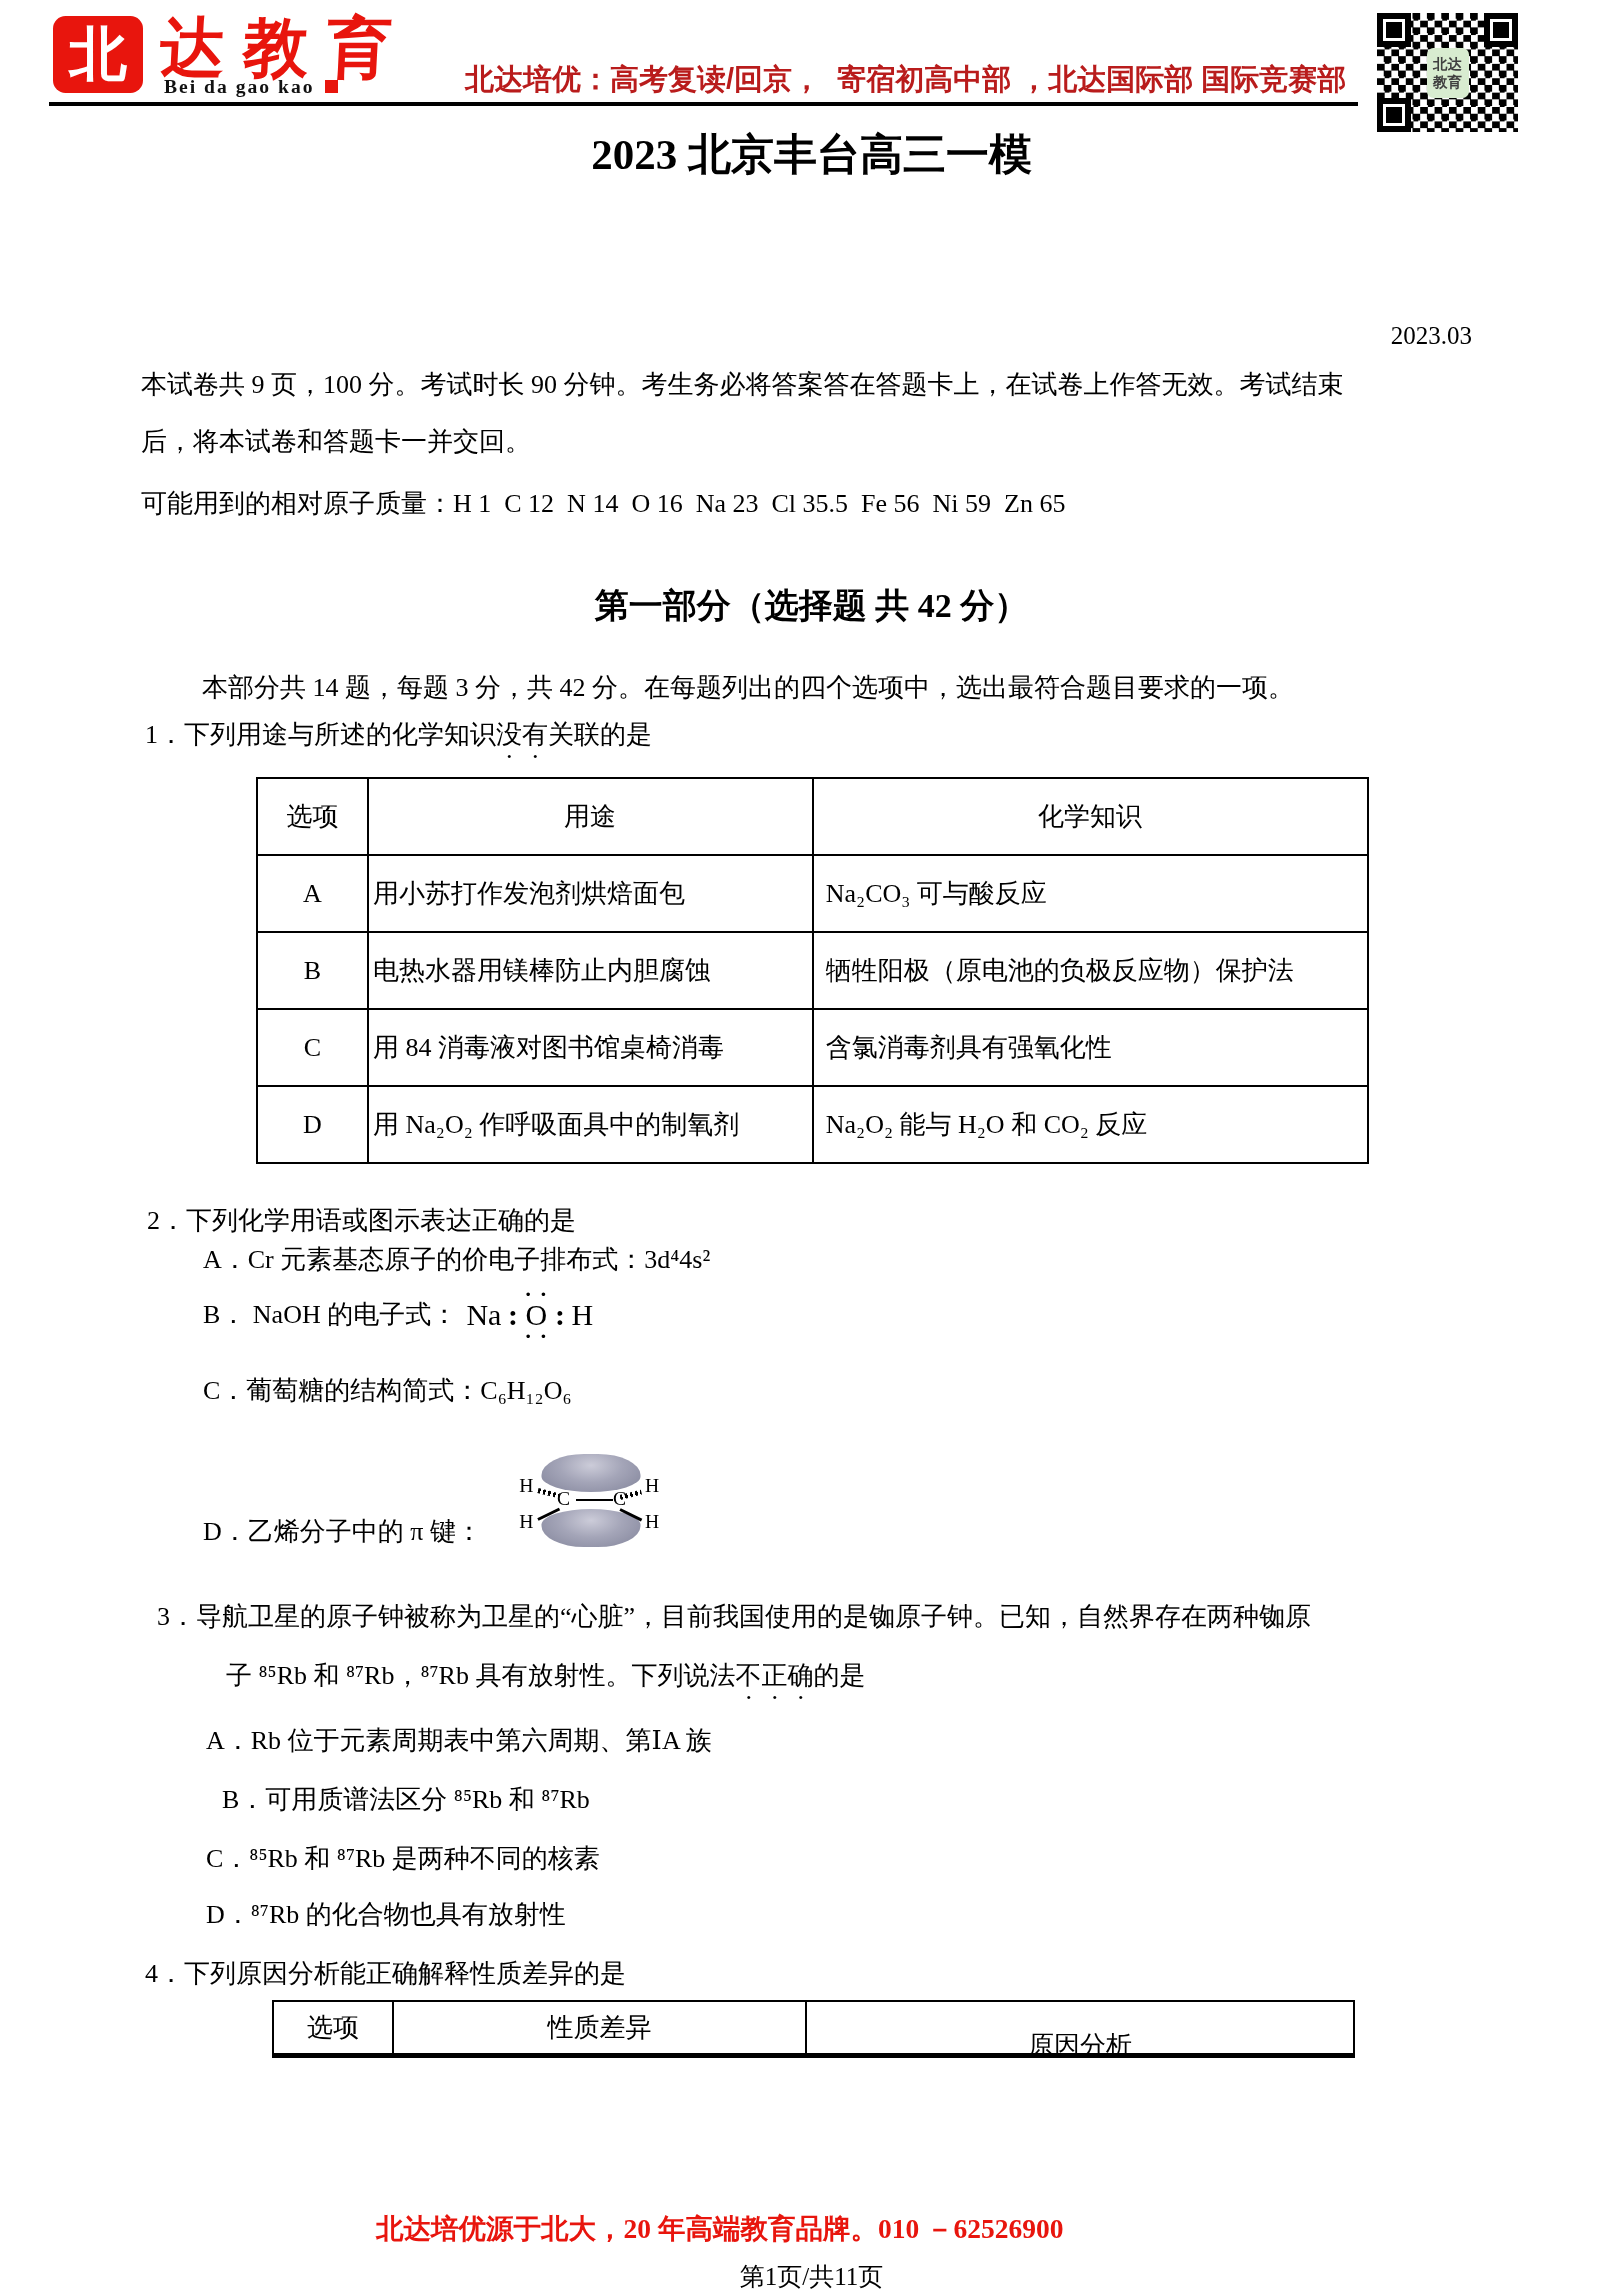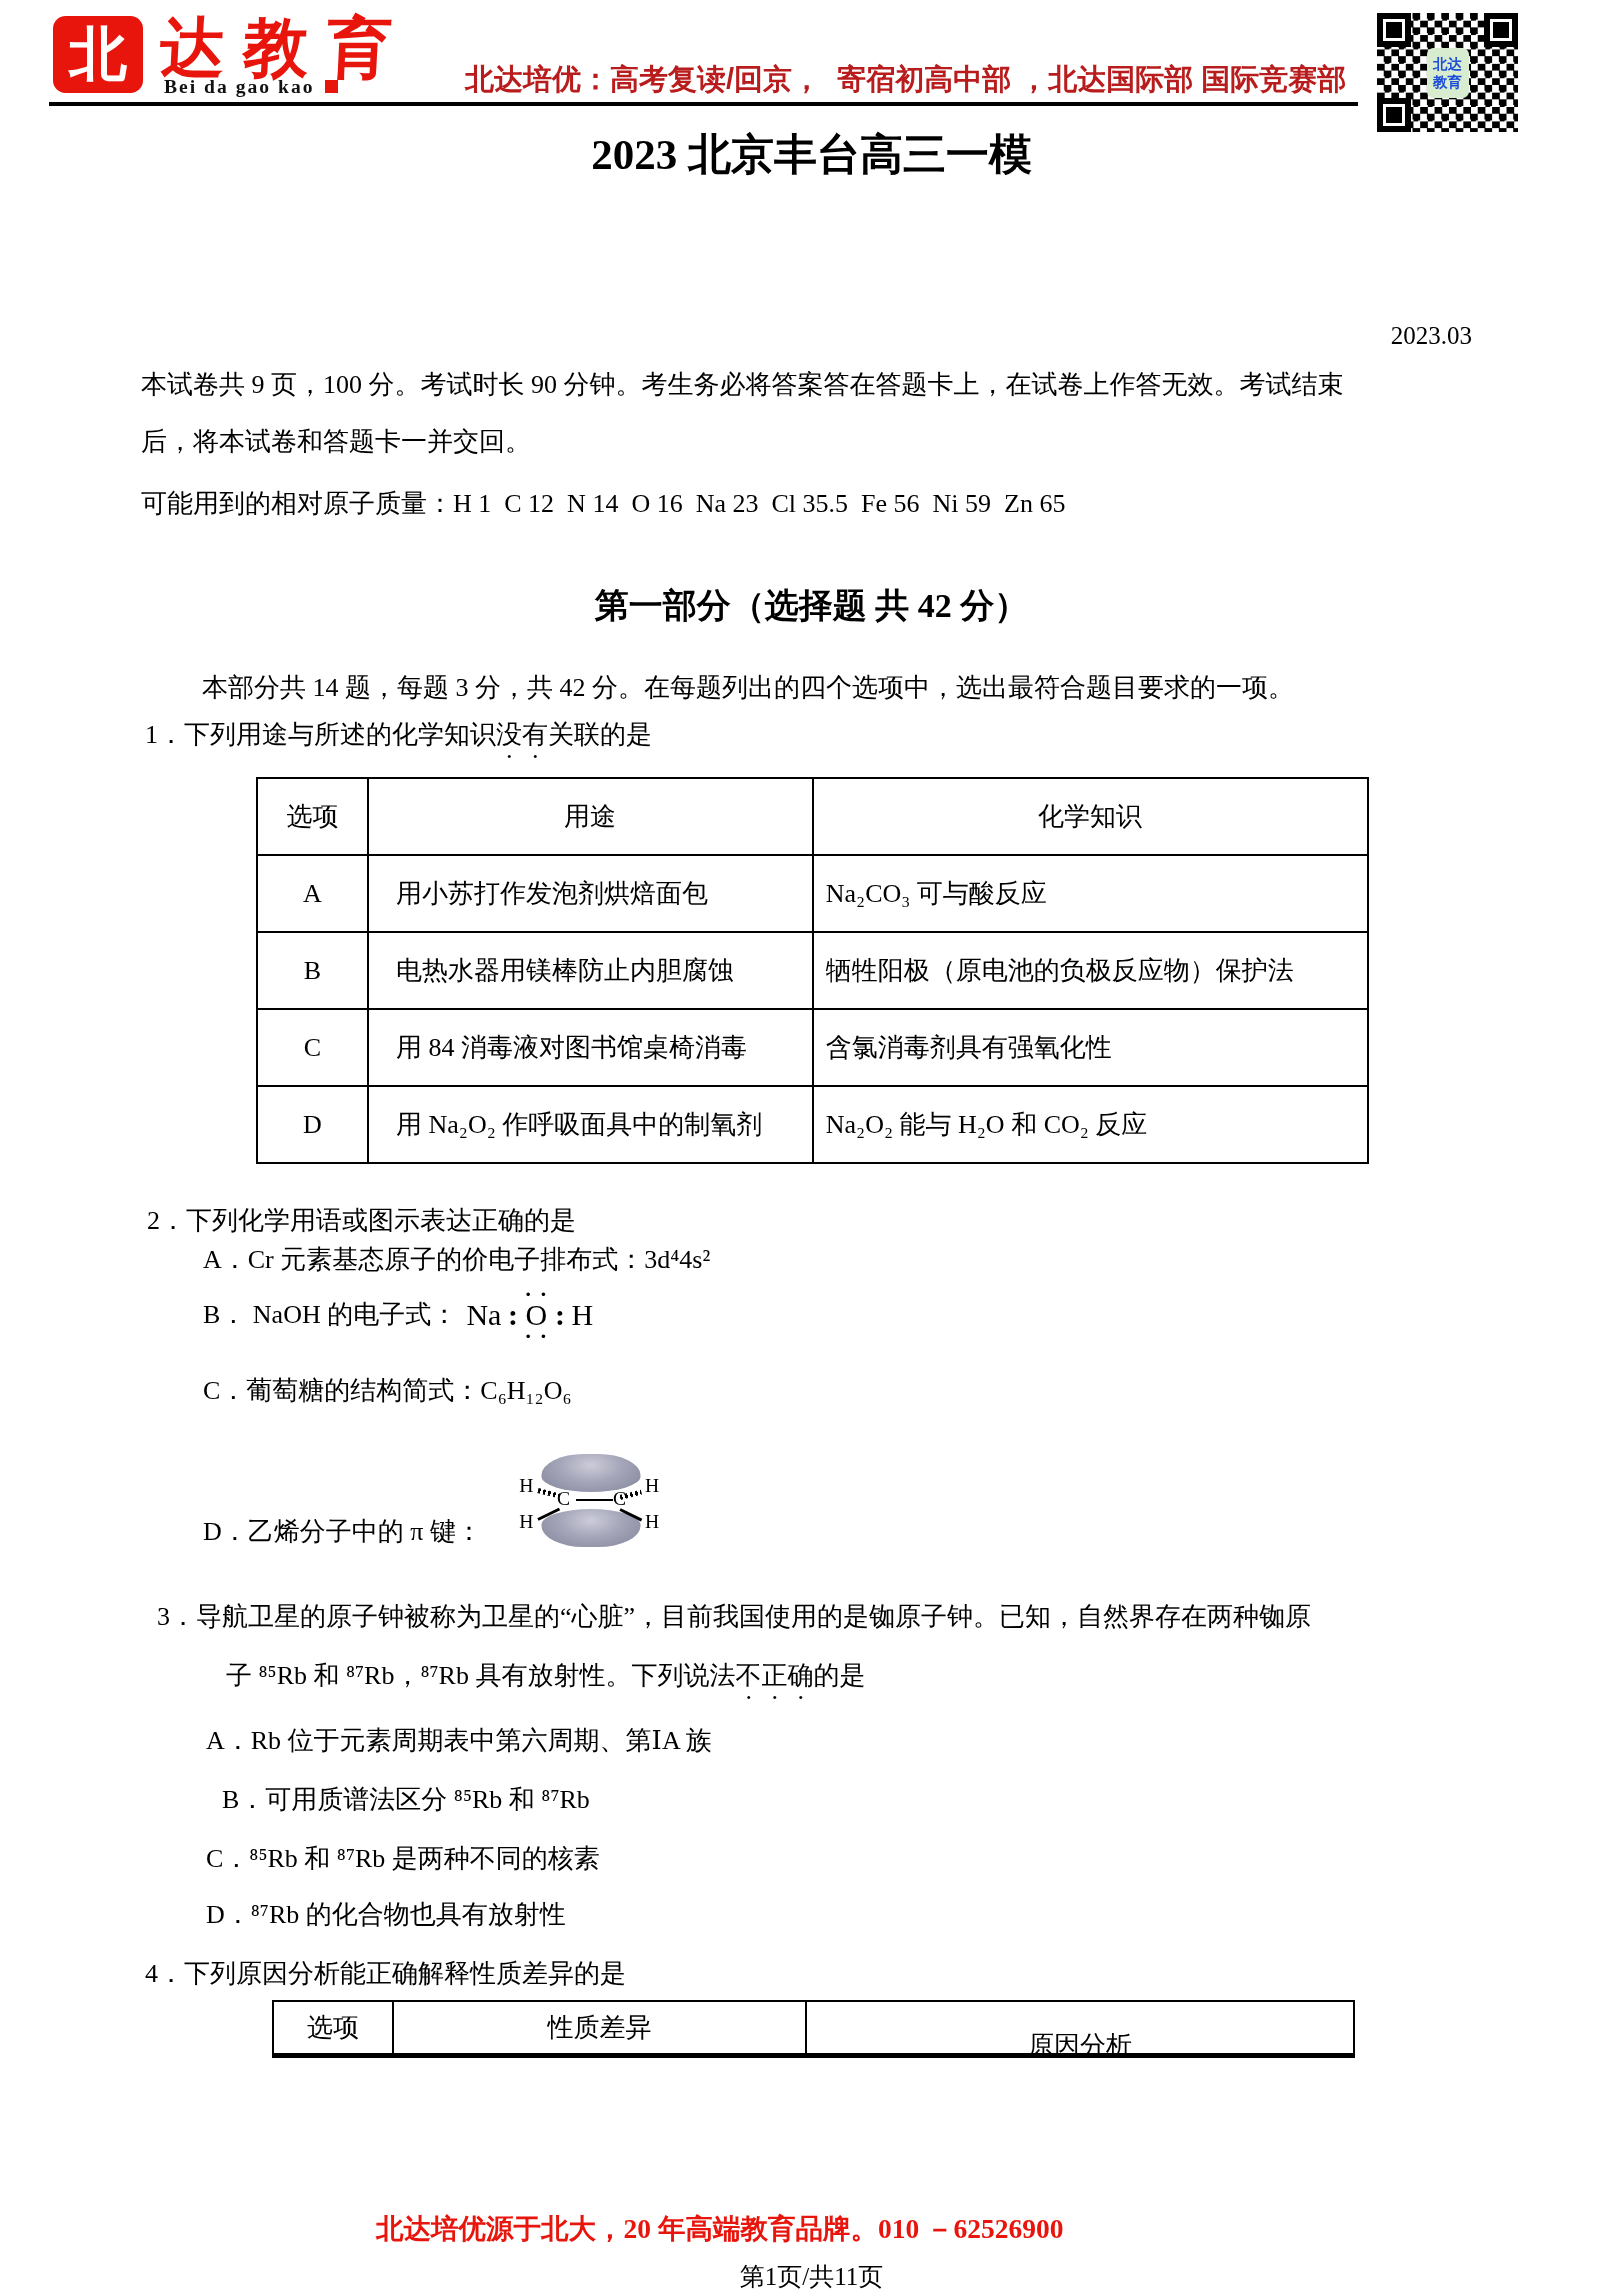--- a/index.html
+++ b/index.html
@@ -43,21 +43,21 @@
       repeating-conic-gradient(#000 0% 25%, #fff 0% 50%);
     background-size:14.4px 14.4px;
   }
   .finder { position:absolute; width:34px; height:34px; border:6.5px solid #000; background:#fff; box-sizing:border-box; }
   .finder::after { content:""; position:absolute; inset:3.3px; background:#000; }
   .finder.tl { left:0; top:0; } .finder.tr { right:0; top:0; } .finder.bl { left:0; bottom:0; }
   .qr-label {
     position:absolute; left:50%; top:50%; transform:translate(-50%,-50%);
     width:42px; height:50px; background:#d8ecd0; border-radius:6.5px;
     display:flex; flex-direction:column; align-items:center; justify-content:center;
-    color:#1d4ed8; font-weight:bold; font-size:14.4px; line-height:1.25; text-align:center;
+    color:#404040; font-weight:bold; font-size:14.4px; line-height:1.25; text-align:center;
   }
 
   
   .doc-title { position:absolute; left:0; top:131px; width:100%; text-align:center; font-size:43px; font-weight:bold; line-height:1.1; }
   .doc-subject { position:absolute; left:0; top:216px; width:100%; text-align:center; font-size:50px; font-weight:500; line-height:1.1; white-space:pre; }
   .doc-date { position:absolute; right:151px; top:322px; font-size:25px; line-height:1.1; }
 
   .body-text { font-size:26px; }
   .section-heading { position:absolute; left:0; top:587px; width:100%; text-align:center; font-size:34px; font-weight:bold; line-height:1.1; }
 
@@ -67,21 +67,21 @@
     text-emphasis:filled dot #000; text-emphasis-position:under right;
   }
 
   
   table.sheet { border-collapse:collapse; table-layout:fixed; }
   table.sheet th, table.sheet td { border:2px solid #000; font-size:26px; font-weight:normal; vertical-align:middle; }
   table.q1 { position:absolute; left:256px; top:777px; width:1102px; }
   table.q1 th { height:73px; text-align:center; }
   table.q1 td { height:73px; }
   table.q1 .c-opt { width:107px; text-align:center; }
-  table.q1 .c-use { width:442px; text-align:left; padding-left:27px; }
+  table.q1 .c-use { width:442px; text-align:left; padding-left:4px; }
   table.q1 .c-kno { width:552px; text-align:left; padding-left:11.8px; }
 
   .q4-table { position:absolute; left:272px; top:2000px; width:1083px; height:58px;
     display:flex; border-top:2.6px solid #000; border-left:2px solid #000; border-right:2px solid #000; border-bottom:5.9px solid #000; box-sizing:border-box; }
   .q4-table .cell { display:flex; align-items:center; justify-content:center; font-size:26px; border-right:2px solid #000; box-sizing:border-box; }
   .q4-table .cell:last-child { border-right:none; }
   .q4-c1 { width:120px; } .q4-c2 { width:413px; } .q4-c3 { flex:1;margin-top:36px; }
 
   
   .b-row { display:flex; align-items:center; }

